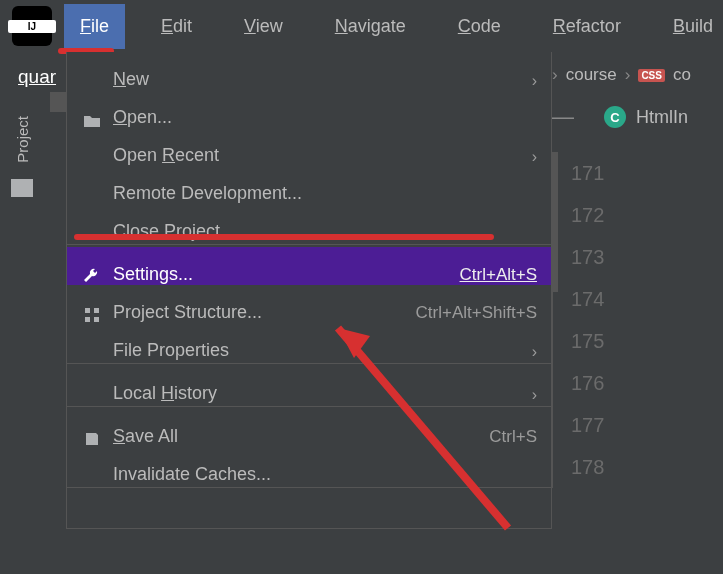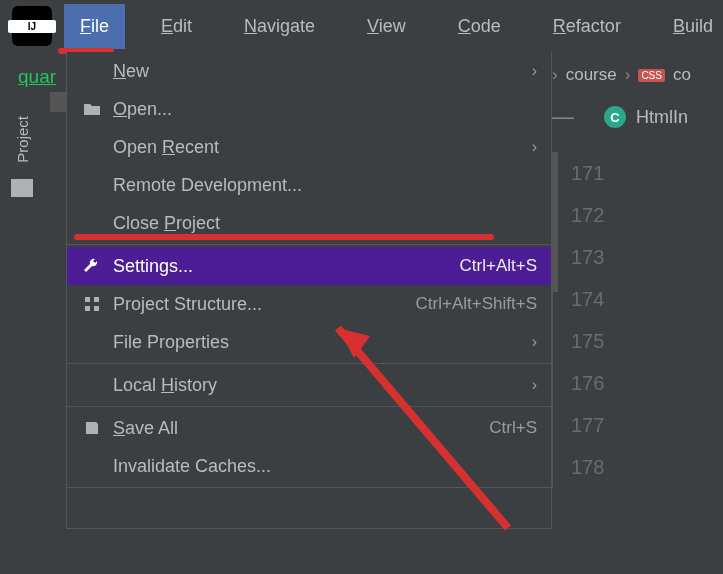--- a/index.html
+++ b/index.html
@@ -8,50 +8,50 @@
 
 .menubar { display: flex; align-items: center; height: 52px; background: #3c3f41; padding-left: 0; position: relative; }
 .app-icon { width: 40px; height: 40px; margin: 6px 12px; background: #000; border-radius: 6px; display: flex; align-items: center; justify-content: center; }
 .app-icon-inner { background: #fff; color: #000; font-size: 10px; font-weight: 700; padding: 1px 20px; border-radius: 2px; }
 .menu-item { padding: 12px 16px; font-size: 18px; color: #bbbbbb; cursor: pointer; position: relative; }
 .menu-item.active { background: #4b6eaf; color: #fff; }
 .menu-item .u { text-decoration: underline; }
 .red-underline-top { position: absolute; left: 58px; top: 48px; width: 56px; height: 6px; background: #d73030; border-radius: 3px; }
 
 
-.project-row { position: absolute; top: 58px; left: 0; padding: 8px 18px; font-size: 19px; color: #22c55e; text-decoration: underline; }
+.project-row { position: absolute; top: 58px; left: 0; padding: 8px 18px; font-size: 19px; color: #ffffff; text-decoration: underline; }
 
 
 .left-rail { position: absolute; left: 0; top: 90px; width: 44px; height: 484px; background: #3c3f41; display: flex; flex-direction: column; align-items: center; padding-top: 26px; }
 .rail-label { writing-mode: vertical-rl; transform: rotate(180deg); font-size: 15px; color: #bbbbbb; }
 .rail-icon { width: 22px; height: 18px; background: #afb1b3; margin-top: 16px; }
 
 
 .tab-strip { position: absolute; top: 92px; left: 50px; }
 .tab-icon { width: 20px; height: 20px; background: #555; display: inline-block; }
 
 
 .dropdown { position: absolute; top: 52px; left: 66px; width: 486px; background: #3c3f41; border: 1px solid #555; border-top: none; z-index: 10; }
-.dd-item { display: flex; align-items: center; height: 38px; padding: 0 14px; font-size: 18px; color: #bbbbbb; cursor: pointer; position: relative; }
+.dd-item { display: flex; align-items: flex-end; height: 38px; padding: 0 14px; font-size: 18px; color: #bbbbbb; cursor: pointer; position: relative; }
 .dd-item.selected { background: #4c1d95; color: #fff; }
 .dd-icon { width: 22px; display: inline-flex; justify-content: center; margin-right: 10px; color: #afb1b3; }
 .dd-item.selected .dd-icon { color: #fff; }
 .dd-label { flex: 1; }
 .dd-label .u { text-decoration: underline; }
 .dd-shortcut { color: #9b9b9b; font-size: 17px; }
-.dd-item.selected .dd-shortcut { color: #eee; }
+.dd-item.selected .dd-shortcut { color: #eee; text-decoration: underline; }
 .dd-arrow { color: #9b9b9b; font-size: 16px; }
 .dd-sep { height: 1px; background: #555; margin: 2px 0; }
 .red-underline-mid { position: absolute; left: 74px; top: 234px; width: 420px; height: 6px; background: #d73030; border-radius: 3px; z-index: 11; }
 
 
 .right-area { position: absolute; top: 56px; left: 552px; right: 0; }
 .crumbs { display: flex; align-items: center; gap: 8px; font-size: 17px; color: #bbbbbb; height: 38px; }
 .crumb-sep { color: #888; }
-.css-badge { background: #c75450; color: #fff; font-size: 10px; font-weight: 400; padding: 1px 3px; border-radius: 2px; }
+.css-badge { background: #c75450; color: #fff; font-size: 10px; font-weight: 700; padding: 1px 3px; border-radius: 2px; }
 .editor-tabs { display: flex; align-items: center; gap: 10px; height: 34px; margin-top: 6px; }
 .minus { color: #888; font-size: 22px; margin-right: 20px; }
 .html-badge { width: 22px; height: 22px; background: #2aa889; color: #fff; border-radius: 50%; display: flex; align-items: center; justify-content: center; font-size: 13px; font-weight: 700; }
 .tab-name { font-size: 18px; color: #bbbbbb; }
 .gutter { margin-top: 18px; padding-left: 18px; border-left: 1px solid #555; position: relative; }
 .gutter-line { font-size: 20px; color: #6b6b6b; height: 42px; display: flex; align-items: center; }
 .gutter-track { position: absolute; left: 0; top: 0; width: 5px; height: 140px; background: #555; }
 
 
 .arrow-wrap { position: absolute; left: 298px; top: 268px; width: 240px; height: 280px; z-index: 20; pointer-events: none; }
@@ -59,22 +59,22 @@
 </head>
 <body>
 
 <div class="menubar">
   <div class="app-icon">
     <span class="app-icon-inner">IJ</span>
   </div>
   <div id="menu-items" style="display: flex; gap: 20px;">
       <div class="menu-item active"><span class="u">F</span>ile</div>
       <div class="menu-item"><span class="u">E</span>dit</div>
+      <div class="menu-item"><span class="u">V</span>iew</div>
       <div class="menu-item"><span class="u">N</span>avigate</div>
-      <div class="menu-item"><span class="u">V</span>iew</div>
       <div class="menu-item"><span class="u">C</span>ode</div>
       <div class="menu-item"><span class="u">R</span>efactor</div>
       <div class="menu-item"><span class="u">B</span>uild</div>
       <div class="menu-item"><span class="u">R</span>un</div>
       <div class="menu-item"><span class="u">T</span>o</div>
     </div>
 </div>
 <div class="red-underline-top"></div>
 
 <div class="project-row">quar</div>

